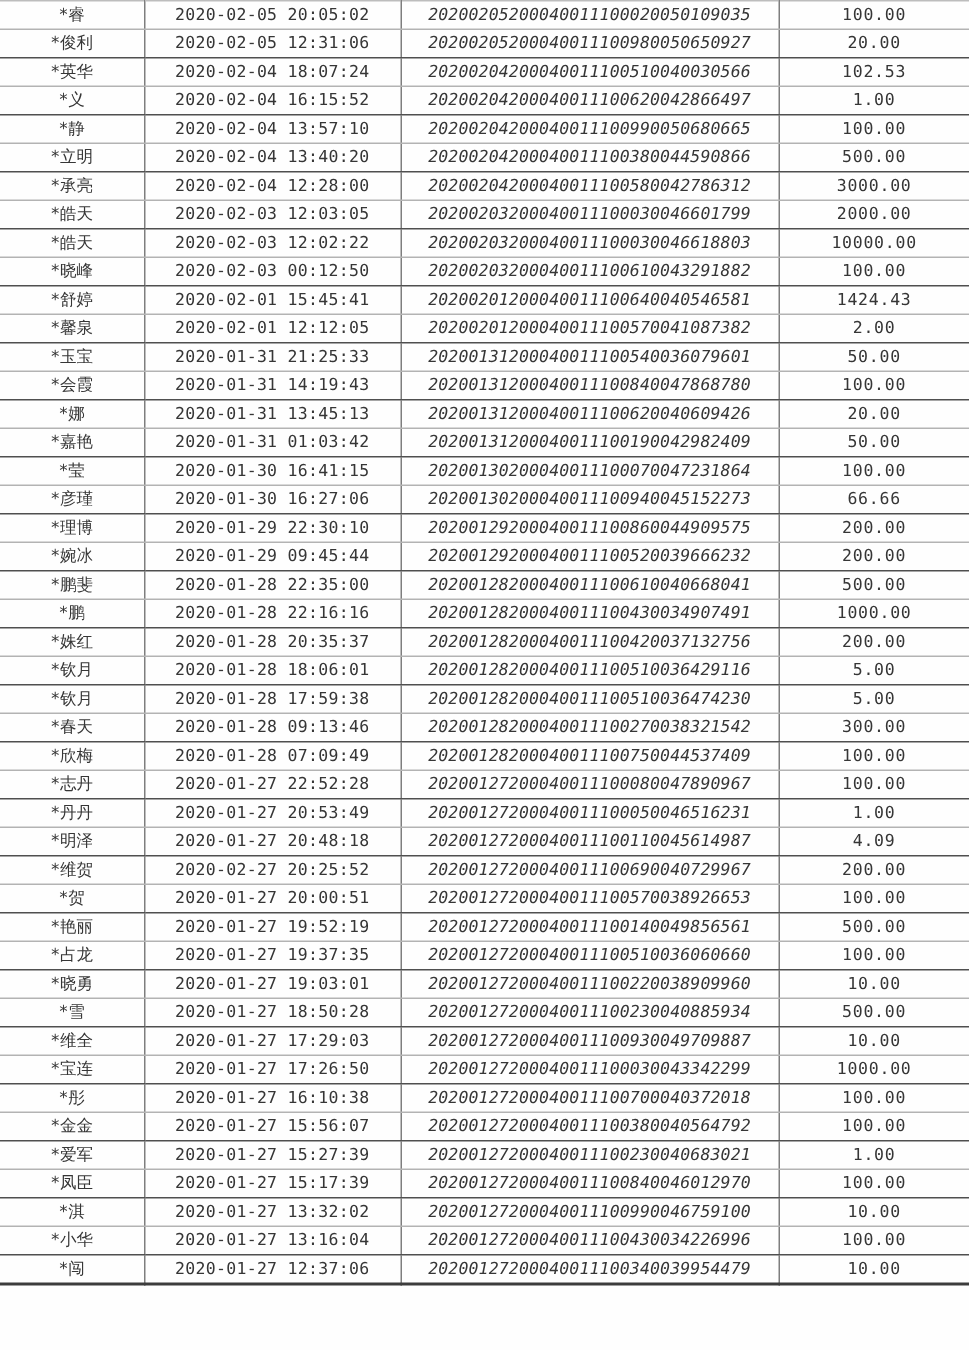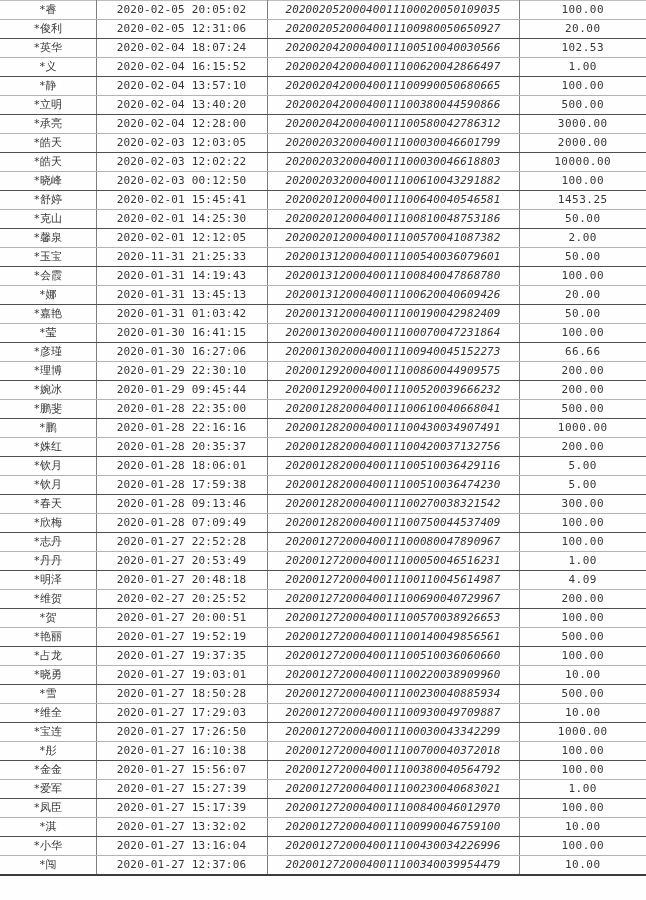--- a/index.html
+++ b/index.html
@@ -117,37 +117,31 @@
         <tr>
           <td class="name-cell">*晓峰</td>
           <td class="datetime-cell">2020-02-03 00:12:50</td>
           <td class="txnno-cell">20200203200040011100610043291882</td>
           <td class="amount-cell">100.00</td>
         </tr>
         <tr>
           <td class="name-cell">*舒婷</td>
           <td class="datetime-cell">2020-02-01 15:45:41</td>
           <td class="txnno-cell">20200201200040011100640040546581</td>
-          <td class="amount-cell">1453.25</td>
-        </tr>
-        <tr>
-          <td class="name-cell">*克山</td>
-          <td class="datetime-cell">2020-02-01 14:25:30</td>
-          <td class="txnno-cell">20200201200040011100810048753186</td>
-          <td class="amount-cell">50.00</td>
+          <td class="amount-cell">1424.43</td>
         </tr>
         <tr>
           <td class="name-cell">*馨泉</td>
           <td class="datetime-cell">2020-02-01 12:12:05</td>
           <td class="txnno-cell">20200201200040011100570041087382</td>
           <td class="amount-cell">2.00</td>
         </tr>
         <tr>
           <td class="name-cell">*玉宝</td>
-          <td class="datetime-cell">2020-11-31 21:25:33</td>
+          <td class="datetime-cell">2020-01-31 21:25:33</td>
           <td class="txnno-cell">20200131200040011100540036079601</td>
           <td class="amount-cell">50.00</td>
         </tr>
         <tr>
           <td class="name-cell">*会霞</td>
           <td class="datetime-cell">2020-01-31 14:19:43</td>
           <td class="txnno-cell">20200131200040011100840047868780</td>
           <td class="amount-cell">100.00</td>
         </tr>
         <tr>

